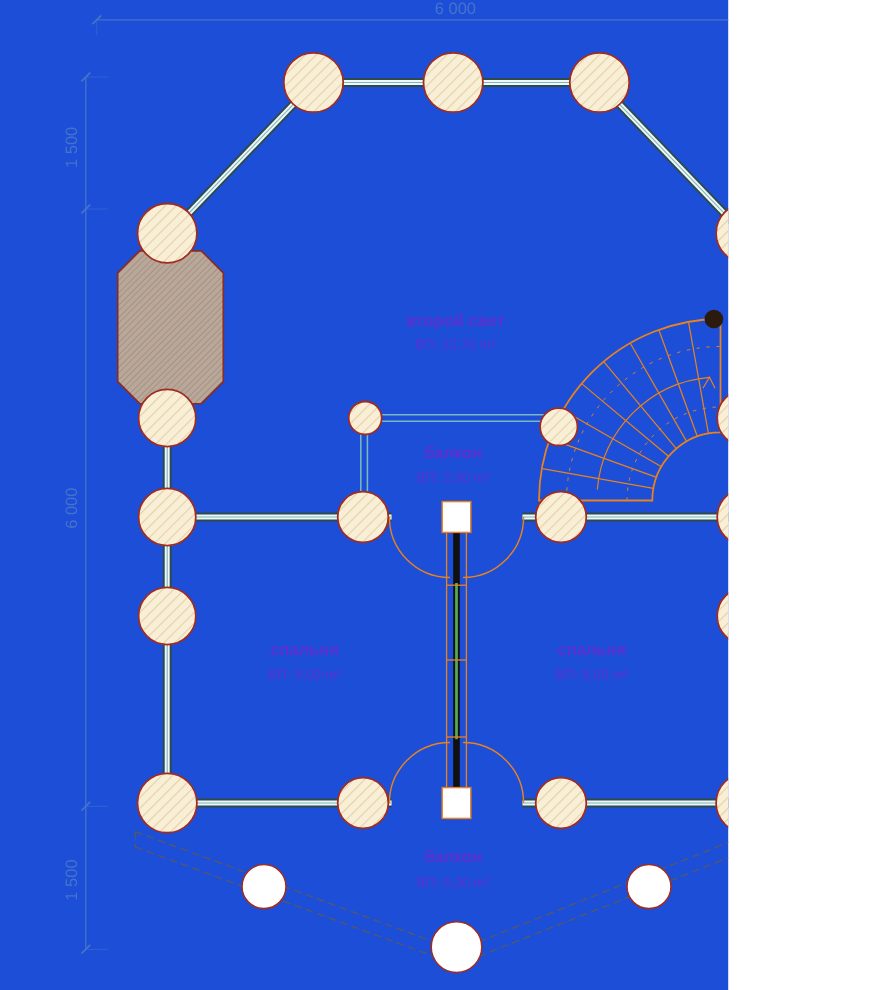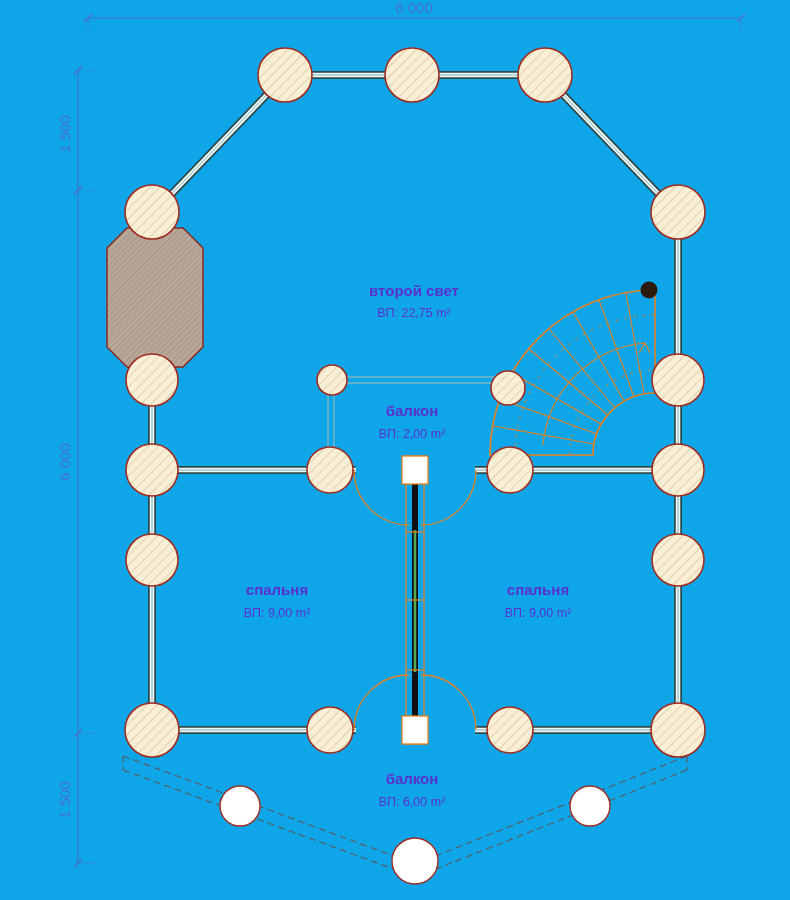--- a/index.html
+++ b/index.html
@@ -1,19 +1,19 @@
 <!DOCTYPE html>
 <html><head>
 <meta charset="utf-8">
 <style>
   html,body{margin:0;padding:0;background:#ffffff;}
   .canvas{
     position:relative;
-    width:790px;height:900px;
-    background:#0ea5e9;
+    width:662px;height:900px;
+    background:#1d4ed8;
     font-family:"Liberation Sans", sans-serif;
     overflow:hidden;
     text-decoration:underline;
   }
   svg{display:block;}
   .dim-text{
     font-family:"Liberation Sans", sans-serif;
     font-size:15px;
     fill:#4573C9;
   }

